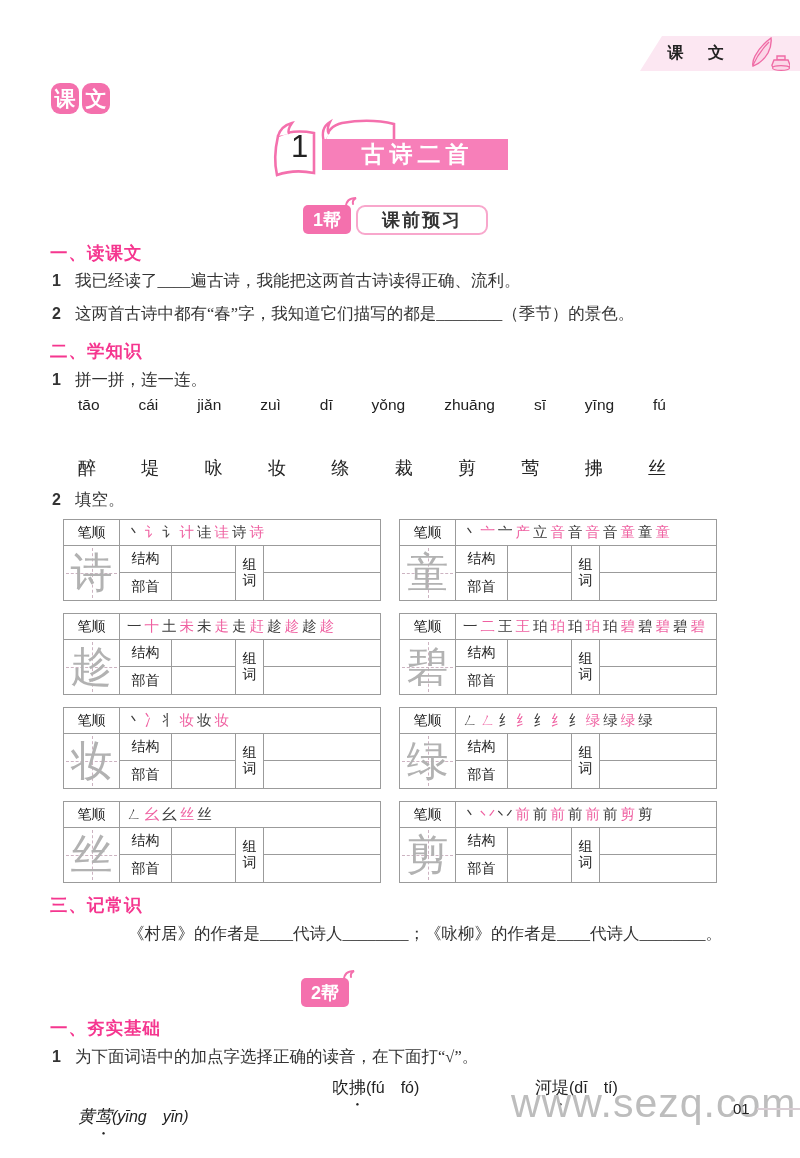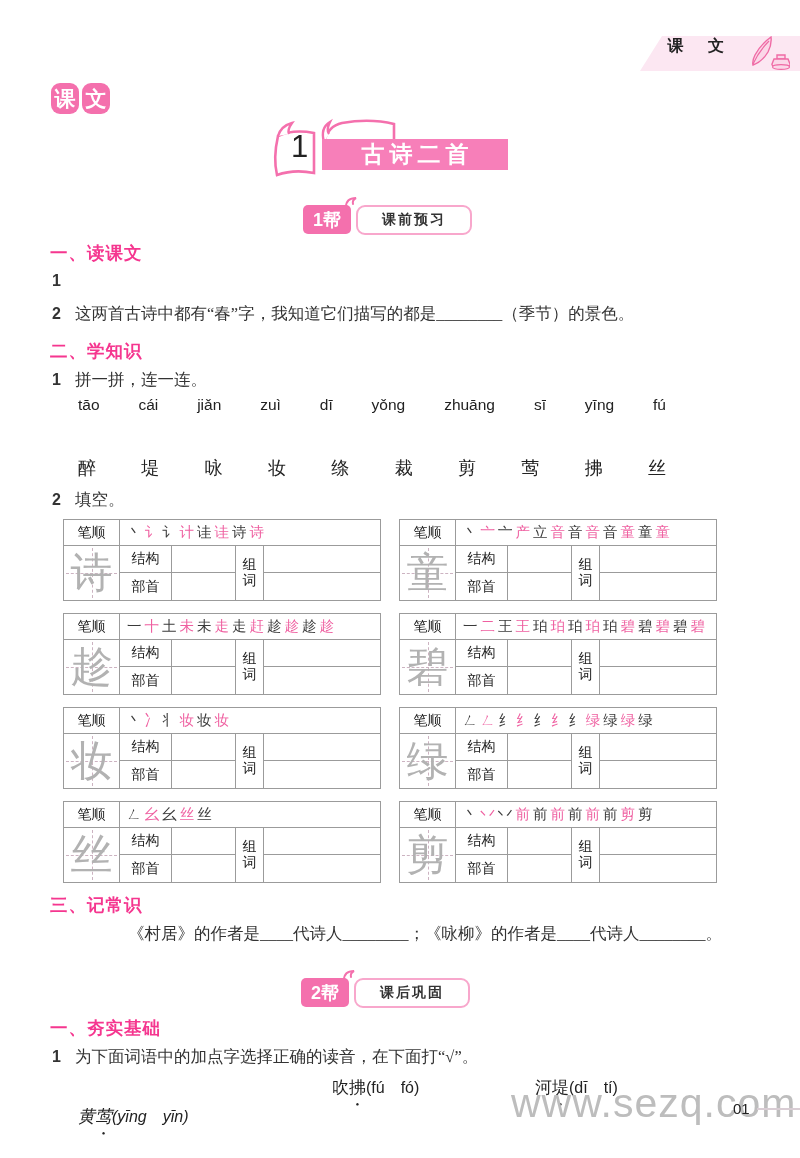--- a/index.html
+++ b/index.html
@@ -10,21 +10,21 @@
     color:#333;
   }
   .abs { position:absolute; }
   .sans { font-family:"Liberation Sans","DejaVu Sans",sans-serif; }
 
   
   .corner-banner {
     left:640px; top:36px; width:160px; height:35px;
     background:#fce7f2;
     clip-path:polygon(22px 0, 100% 0, 100% 100%, 0 100%);
-    display:flex; justify-content:flex-end;
+    display:flex; align-items:center; justify-content:flex-end;
     padding-right:10px; gap:10px;
   }
   .corner-banner .txt { font-weight:bold; font-size:16px; letter-spacing:10px; color:#222; text-indent:10px; }
 
   
   .side-badges { left:51px; top:83px; display:flex; gap:3px; }
   .side-badges .b {
     width:28px; height:31px; background:#f470ad; border-radius:9px;
     color:#fff; font-weight:bold; font-size:21px;
     display:flex; align-items:center; justify-content:center;
@@ -46,21 +46,21 @@
   .secrow .badge {
     position:relative; min-width:48px; height:29px; padding:0 6px;
     background:#f470ad; border-radius:5px; color:#fff;
     font-weight:bold; font-size:18px;
     display:flex; align-items:center; justify-content:center;
   }
   .secrow .badge svg { position:absolute; top:-10px; right:-9px; }
   .secrow .pill {
     margin-left:5px; height:30px; padding:0 24px;
     border:2px solid #f8a7cc; border-radius:9px; background:#fff;
-    color:#333; font-weight:bold; font-size:14px; letter-spacing:2px;
+    color:#333; font-weight:bold; font-size:18px; letter-spacing:2px;
     display:flex; align-items:center;
   }
 
   
   .h-pink { left:50px; font-weight:bold; font-size:17.5px; color:#f5368f; letter-spacing:1px; }
   .qline { left:52px; display:flex; align-items:flex-start; font-size:16.5px; line-height:1.35; width:720px; }
   .qline .n { font-family:"Liberation Sans","DejaVu Sans",sans-serif; font-weight:bold; font-size:16px; width:23px; flex:0 0 23px; }
   .plain { left:75px; font-size:16.5px; width:700px;text-align:center; }
 
   
@@ -138,20 +138,21 @@
     <svg width="16" height="14" viewBox="0 0 16 14">
       <path d="M2 12 Q2 3 12 3 Q8 5 9 9" fill="none" stroke="#f470ad" stroke-width="2" stroke-linecap="round"></path>
     </svg>
   </div>
   <div class="pill">课前预习</div>
 </div>
 
 <div class="abs h-pink sans" style="top:241px;">一、读课文</div>
 <div class="abs qline" style="top:270px;">
   <span class="n">1</span>
+  <span>我已经读了____遍古诗，我能把这两首古诗读得正确、流利。</span>
 </div>
 <div class="abs qline" style="top:303px;">
   <span class="n">2</span>
   <span>这两首古诗中都有“春”字，我知道它们描写的都是________（季节）的景色。</span>
 </div>
 
 <div class="abs h-pink sans" style="top:339px;">二、学知识</div>
 <div class="abs qline" style="top:369px;">
   <span class="n">1</span>
   <span>拼一拼，连一连。</span>
@@ -427,21 +428,20 @@
 <div class="abs h-pink sans" style="top:893px;">三、记常识</div>
 <div class="abs plain" style="top:923px;">《村居》的作者是____代诗人________；《咏柳》的作者是____代诗人________。</div>
 
 <div class="abs secrow sans" style="left:301px; top:972px;">
   <div class="badge">
     <span>2帮</span>
     <svg width="16" height="14" viewBox="0 0 16 14">
       <path d="M2 12 Q2 3 12 3 Q8 5 9 9" fill="none" stroke="#f470ad" stroke-width="2" stroke-linecap="round"></path>
     </svg>
   </div>
-  <div class="pill">课后巩固</div>
 </div>
 
 <div class="abs h-pink sans" style="top:1016px;">一、夯实基础</div>
 <div class="abs qline" style="top:1046px;">
   <span class="n">1</span>
   <span>为下面词语中的加点字选择正确的读音，在下面打“√”。</span>
 </div>
 
 <div class="abs word" style="left:78px; top:1105px;font-style:italic;">
   <span>黄</span><span class="dotted">莺</span><span class="paren">(yīng　yīn)</span>

